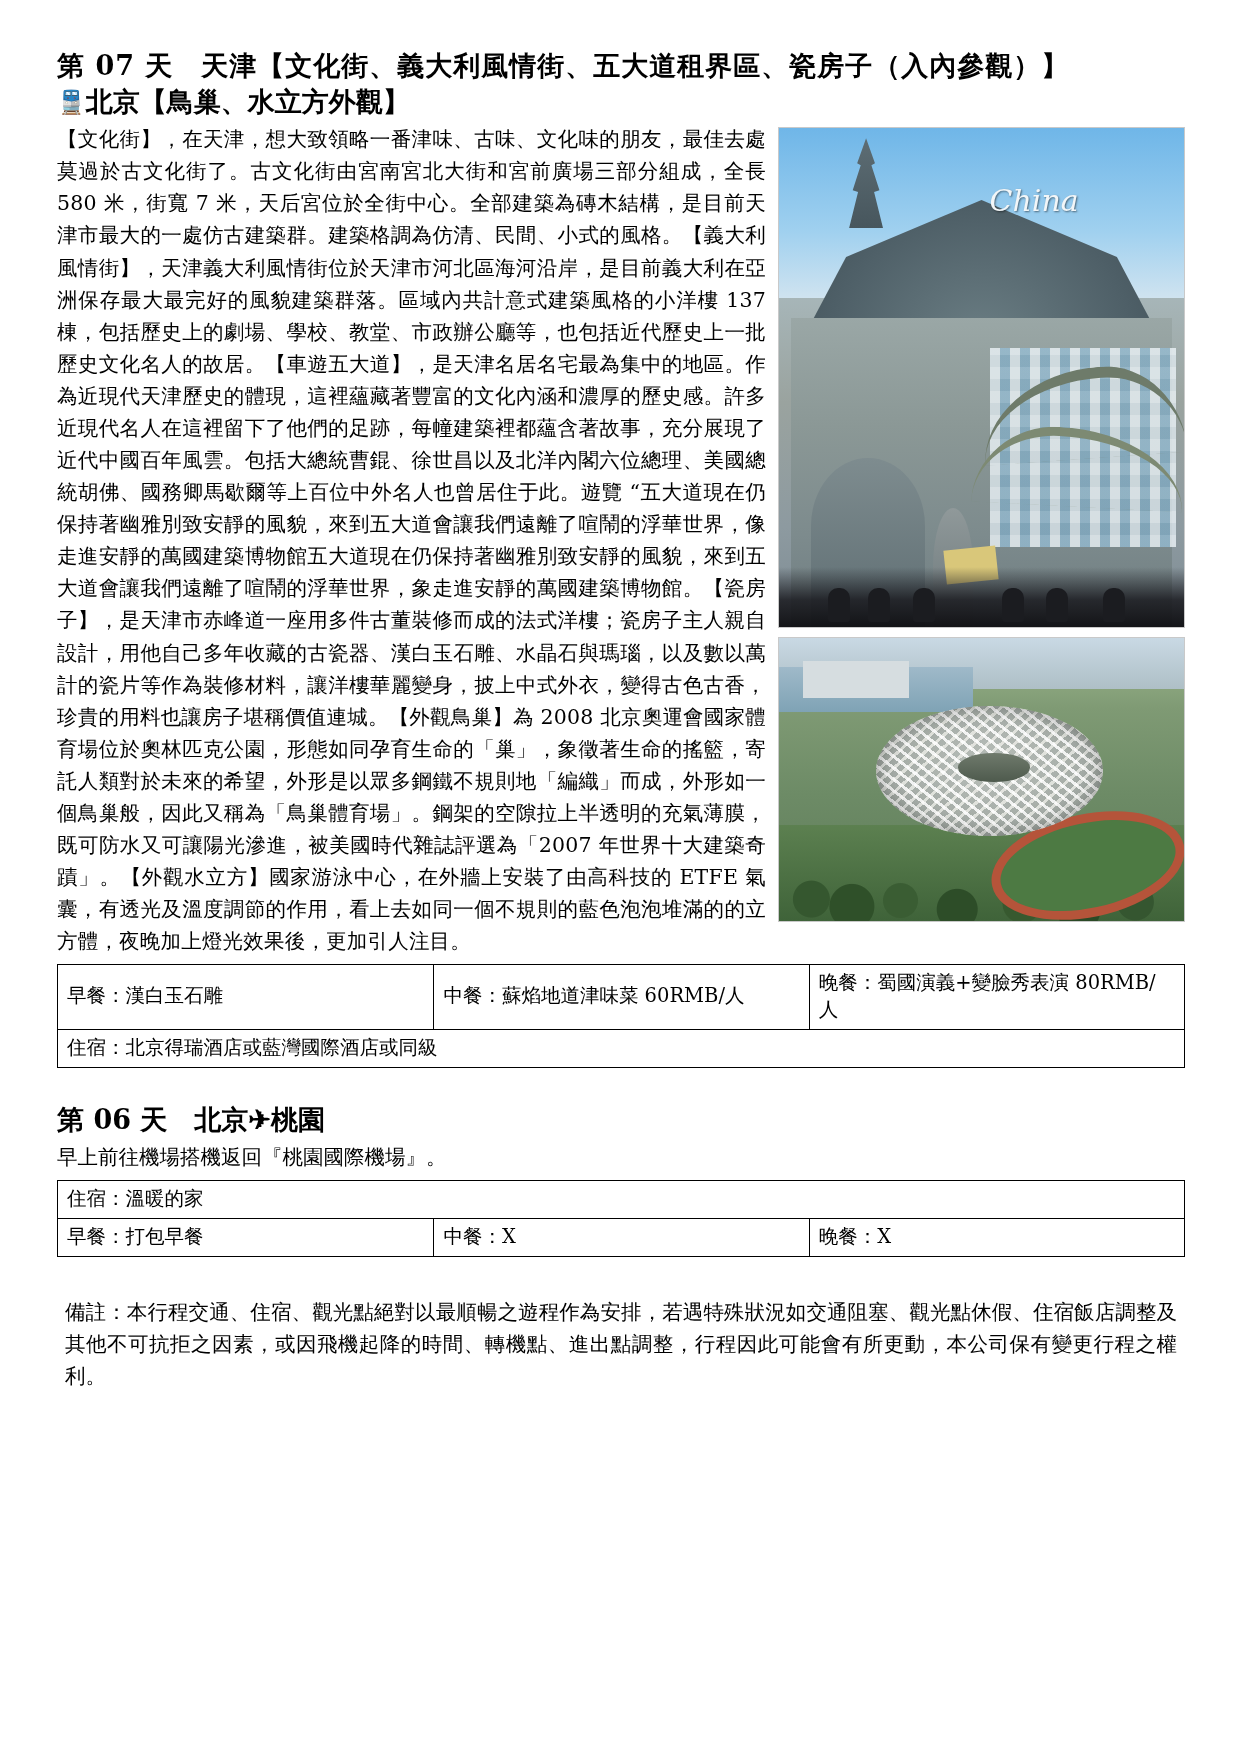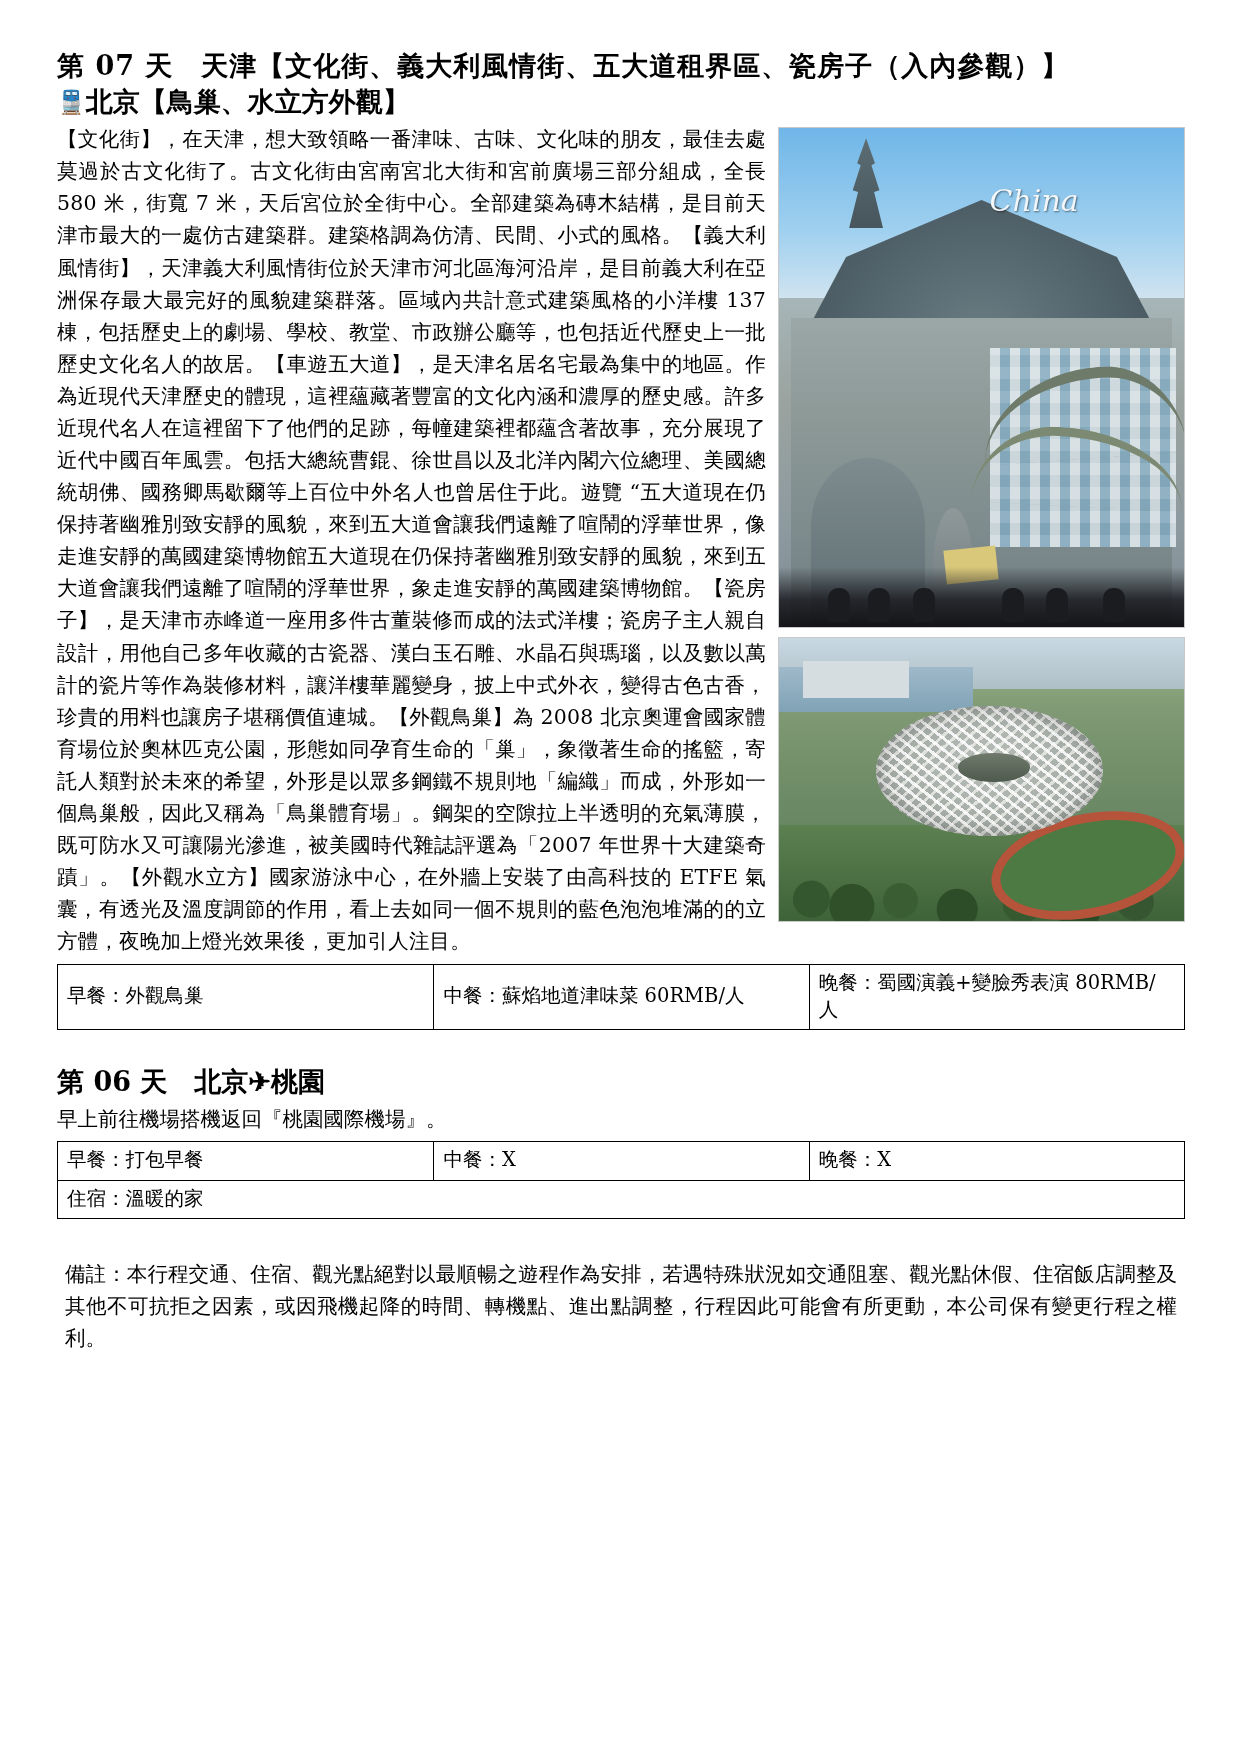--- a/index.html
+++ b/index.html
@@ -274,42 +274,45 @@
           </div>
         </div>
       </div>
 
       <p class="body-text">【文化街】，在天津，想大致領略一番津味、古味、文化味的朋友，最佳去處莫過於古文化街了。古文化街由宮南宮北大街和宮前廣場三部分組成，全長 580 米，街寬 7 米，天后宮位於全街中心。全部建築為磚木結構，是目前天津市最大的一處仿古建築群。建築格調為仿清、民間、小式的風格。【義大利風情街】，天津義大利風情街位於天津市河北區海河沿岸，是目前義大利在亞洲保存最大最完好的風貌建築群落。區域內共計意式建築風格的小洋樓 137 棟，包括歷史上的劇場、學校、教堂、市政辦公廳等，也包括近代歷史上一批歷史文化名人的故居。【車遊五大道】，是天津名居名宅最為集中的地區。作為近現代天津歷史的體現，這裡蘊藏著豐富的文化內涵和濃厚的歷史感。許多近現代名人在這裡留下了他們的足跡，每幢建築裡都蘊含著故事，充分展現了近代中國百年風雲。包括大總統曹錕、徐世昌以及北洋內閣六位總理、美國總統胡佛、國務卿馬歇爾等上百位中外名人也曾居住于此。遊覽 “五大道現在仍保持著幽雅別致安靜的風貌，來到五大道會讓我們遠離了喧鬧的浮華世界，像走進安靜的萬國建築博物館五大道現在仍保持著幽雅別致安靜的風貌，來到五大道會讓我們遠離了喧鬧的浮華世界，象走進安靜的萬國建築博物館。【瓷房子】，是天津市赤峰道一座用多件古董裝修而成的法式洋樓；瓷房子主人親自設計，用他自己多年收藏的古瓷器、漢白玉石雕、水晶石與瑪瑙，以及數以萬計的瓷片等作為裝修材料，讓洋樓華麗變身，披上中式外衣，變得古色古香，珍貴的用料也讓房子堪稱價值連城。【外觀鳥巢】為 2008 北京奧運會國家體育場位於奧林匹克公園，形態如同孕育生命的「巢」，象徵著生命的搖籃，寄託人類對於未來的希望，外形是以眾多鋼鐵不規則地「編織」而成，外形如一個鳥巢般，因此又稱為「鳥巢體育場」。鋼架的空隙拉上半透明的充氣薄膜，既可防水又可讓陽光滲進，被美國時代雜誌評選為「2007 年世界十大建築奇蹟」。【外觀水立方】國家游泳中心，在外牆上安裝了由高科技的 ETFE 氣囊，有透光及溫度調節的作用，看上去如同一個不規則的藍色泡泡堆滿的的立方體，夜晚加上燈光效果後，更加引人注目。</p>
     </div>
 
     <table class="meal-table">
       <tbody>
           <tr>
-        <td class="col-break">早餐：外觀鳥巢</td>
+        <td class="col-break">早餐：漢白玉石雕</td>
         <td class="col-lunch">中餐：蘇焰地道津味菜 60RMB/人</td>
         <td class="col-dinner">晚餐：蜀國演義+變臉秀表演 80RMB/人</td>
       </tr>
+      <tr>
+        <td colspan="3">住宿：北京得瑞酒店或藍灣國際酒店或同級</td>
+      </tr>
     </tbody>
       </table>
 
     <div class="spacer-lg"></div>
 
     <div class="day-heading">第 06 天　北京✈桃園</div>
     <p class="sub-line">早上前往機場搭機返回『桃園國際機場』。</p>
 
     <table class="meal-table">
       <tbody>
           <tr>
+        <td colspan="3">住宿：溫暖的家</td>
+      </tr>
+      <tr>
         <td class="col-break">早餐：打包早餐</td>
         <td class="col-lunch">中餐：X</td>
         <td class="col-dinner">晚餐：X</td>
       </tr>
-      <tr>
-        <td colspan="3">住宿：溫暖的家</td>
-      </tr>
     </tbody>
       </table>
 
     <div class="spacer-md"></div>
     <div class="spacer-sm"></div>
 
     <p class="note">備註：本行程交通、住宿、觀光點絕對以最順暢之遊程作為安排，若遇特殊狀況如交通阻塞、觀光點休假、住宿飯店調整及其他不可抗拒之因素，或因飛機起降的時間、轉機點、進出點調整，行程因此可能會有所更動，本公司保有變更行程之權利。</p>
 
   </div>
 </div>

